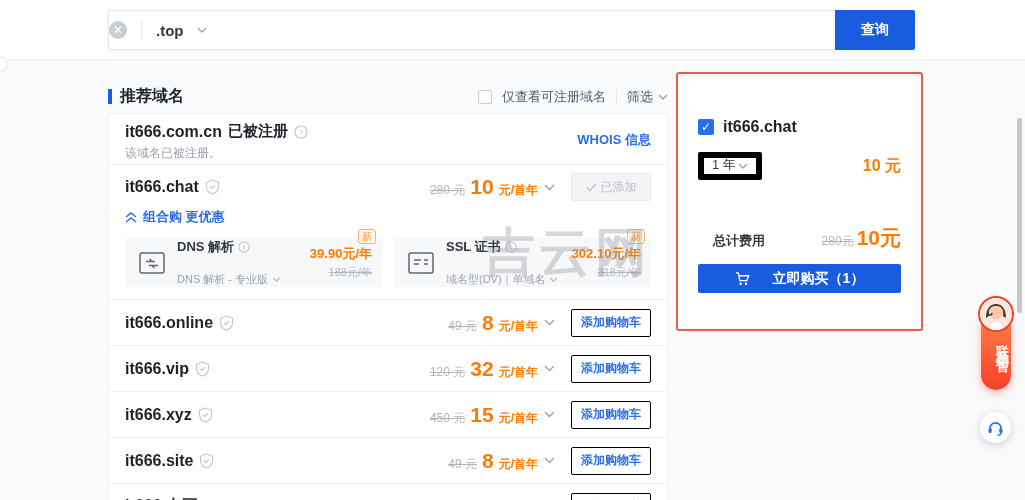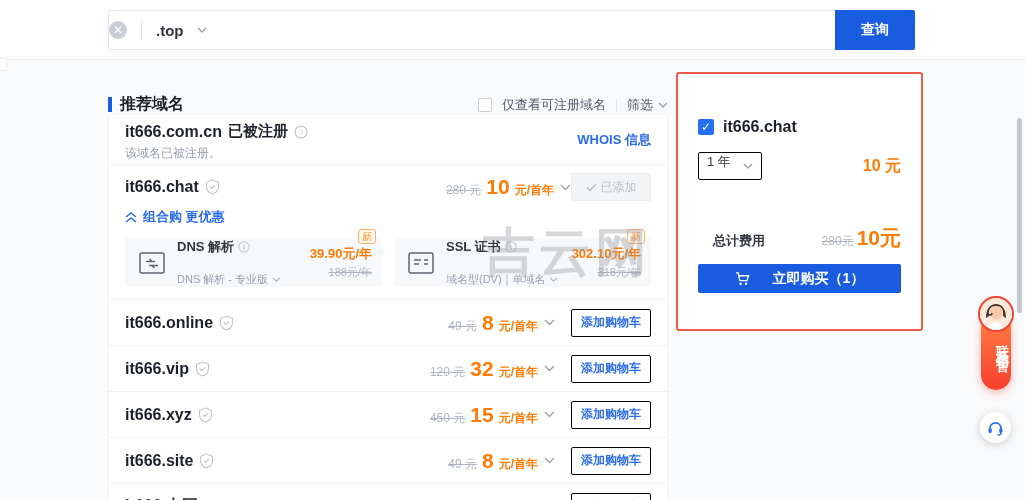--- a/index.html
+++ b/index.html
@@ -13,21 +13,21 @@
   .search-input-wrap { width:727px; height:40px; background:#fff; border:1px solid #e5e6eb; border-right:none; display:flex; align-items:center; border-radius:2px 0 0 2px; }
   .search-input { flex:1; border:none; outline:none; font-size:17px; font-weight:700; color:#1d2129; padding-left:18px; font-family:inherit; background:transparent; }
   .clear-btn { width:18px; height:18px; border-radius:50%; background:#c9cdd4; color:#fff; font-size:12px; line-height:18px; text-align:center; cursor:pointer; flex:0 0 auto; }
   .vdiv { width:1px; height:20px; background:#e5e6eb; margin:0 14px 0 14px; }
   .tld-select { display:flex; align-items:center; gap:7px; padding-right:20px; cursor:pointer; }
   .tld-label { font-size:15px; font-weight:700; color:#33383f; }
   .search-btn { width:80px; height:40px; background:#1a5ce0; color:#fff; border:none; font-size:14px; font-weight:700; cursor:pointer; font-family:inherit; border-radius:0 2px 2px 0; }
   .edge-notch { position:absolute; left:0; top:57px; width:7px; height:14px; background:#fff; border:1px solid #e7e8ec; border-left:none; border-radius:0 4px 4px 0; }
 
   
-  .sec-header { position:absolute; left:108px; top:94px; width:560px; display:flex; align-items:center; }
+  .sec-header { position:absolute; left:108px; top:86px; width:560px; display:flex; align-items:center; }
   .bluebar { width:4px; height:15px; background:#1a5ce0; margin-right:8px; }
   .sec-title { font-size:16px; font-weight:700; color:#1d2129; }
   .sec-right { margin-left:auto; display:flex; align-items:center; gap:10px; }
   .cb { width:14px; height:14px; border:1px solid #c9cdd4; border-radius:2px; background:#fff; cursor:pointer; }
   .cb-label { font-size:13px; color:#4e5969; }
   .thin-div { width:1px; height:14px; background:#e5e6eb; }
   .filter { font-size:13px; color:#4e5969; display:flex; align-items:center; gap:5px; cursor:pointer; }
 
   
   .result-card { position:absolute; left:108px; top:113px; width:560px; height:410px; background:#fff; border:1px solid #eef0f3; border-radius:2px; overflow:hidden; }
@@ -42,21 +42,21 @@
 
   .chat-block { position:relative; padding:8px 16px 12px 16px; }
   .chat-line1 { display:flex; align-items:center; }
   .dname { font-size:16px; font-weight:700; color:#1d2129; }
   .shield { margin-left:6px; display:inline-flex; }
   .price-group { margin-left:auto; display:flex; align-items:flex-end; gap:5px; }
   .old-price { font-size:12px; color:#b0b6bf; text-decoration:line-through; }
   .big-price { font-size:21px; font-weight:700; color:#ff7a00; }
   .unit { font-size:12px; font-weight:700; color:#ff7a00; }
   .chev { margin-left:6px; display:inline-flex; cursor:pointer; align-self:center; }
-  .added-btn { width:80px; height:28px; background:#f3f4f6; border:1px solid #e8eaee; border-radius:2px; color:#b9bec7; font-size:12px; display:flex; align-items:center; justify-content:center; gap:4px; font-family:inherit; }
+  .added-btn { margin-left:16px; width:80px; height:28px; background:#f3f4f6; border:1px solid #e8eaee; border-radius:2px; color:#b9bec7; font-size:12px; display:flex; align-items:center; justify-content:center; gap:4px; font-family:inherit; }
   .combo-line { display:flex; align-items:center; gap:6px; margin-top:7px; cursor:pointer; }
   .combo-txt { font-size:13px; font-weight:700; color:#2b6de8; }
   .cards-row { display:flex; gap:12px; margin-top:12px; }
   .upsell-card { position:relative; width:258px; height:49px; background:#f7f8fa; border-radius:2px; display:flex; align-items:center; padding:0 10px 0 12px; }
   .upsell-iconbox { width:30px; height:26px; margin-right:10px; display:flex; align-items:center; justify-content:center; }
   .upsell-main { display:flex; flex-direction:column; gap:16px; }
   .upsell-title { font-size:13px; font-weight:700; color:#33383f; display:flex; align-items:center; gap:4px; }
   .upsell-sub { font-size:11px; color:#9aa2ad; display:flex; align-items:center; gap:4px; cursor:pointer; }
   .upsell-price { margin-left:auto; text-align:right; }
   .up-now { font-size:13px; font-weight:700; color:#ff7a00; }
@@ -68,21 +68,21 @@
 
   
   .cart { position:absolute; left:676px; top:72px; width:247px; height:259px; background:#fff; border:2px solid #ec5b49; border-radius:3px; padding:20px; }
   .cart-head { display:flex; align-items:center; }
   .cart-title { font-size:15px; font-weight:700; }
   .cart-clear { margin-left:auto; font-size:12px; color:#9aa2ad; cursor:pointer; }
   .cart-item { display:flex; align-items:center; gap:9px; margin-top:24px; }
   .cb-checked { width:16px; height:16px; background:#2470f0; border-radius:2px; color:#fff; font-size:12px; line-height:16px; text-align:center; cursor:pointer; }
   .cart-item-name { font-size:16px; font-weight:700; }
   .term-row { display:flex; align-items:center; margin-top:16px; }
-  .term-select { width:64px; height:28px; border:1px solid #000000; border-radius:2px; background:#fff; display:flex; align-items:flex-start; padding:0 8px; cursor:pointer; }
+  .term-select { width:64px; height:28px; border:6px solid #000000; border-radius:2px; background:#fff; display:flex; align-items:flex-end; padding:0 8px; cursor:pointer; }
   .term-label { font-size:13px; color:#33383f; }
   .term-select .chev { margin-left:auto; }
   .item-price { margin-left:auto; font-size:16px; font-weight:700; color:#ff7a00; }
   .total-row { display:flex; align-items:baseline; margin-top:44px; }
   .total-label { font-size:13px; font-weight:700; color:#33383f;margin-left:15px; }
   .total-old { margin-left:auto; font-size:12px; color:#b0b6bf; text-decoration:line-through; }
   .total-now { font-size:21px; font-weight:700; color:#ff7a00; margin-left:3px; }
   .buy-btn { margin-top:12px; width:100%; height:29px; background:#1a5ce0; border:none; border-radius:2px; color:#fff; font-size:14px; font-weight:700; display:flex; align-items:center; justify-content:center; gap:23px; cursor:pointer; font-family:inherit; }
 
   

